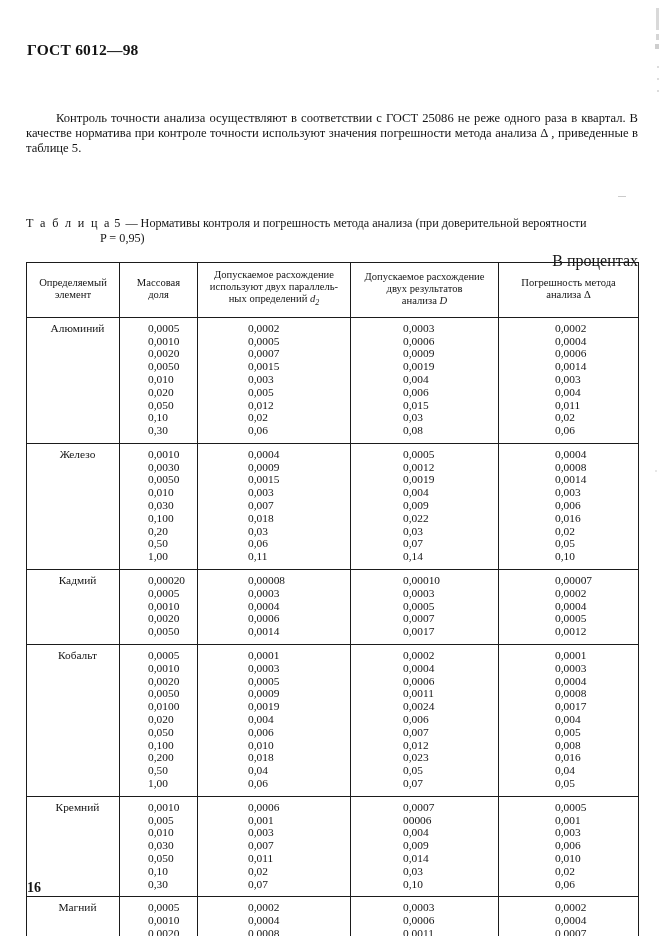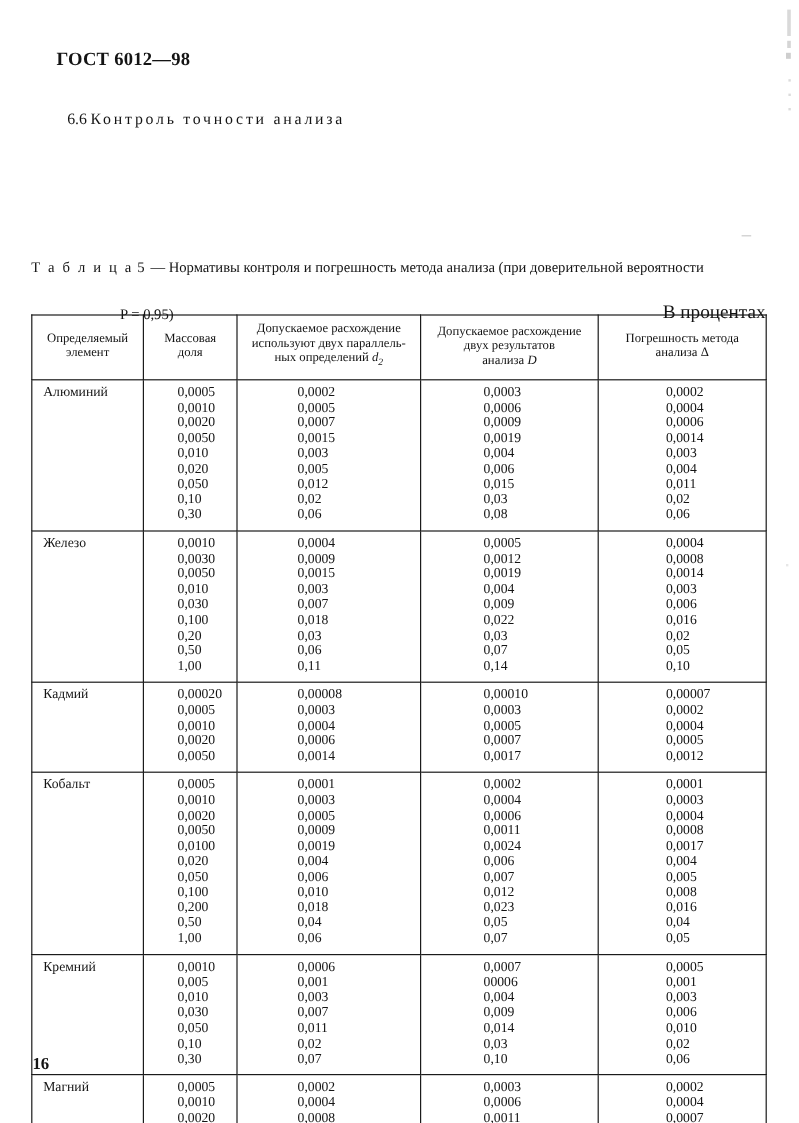--- a/index.html
+++ b/index.html
@@ -25,21 +25,20 @@
 
   
   .doc-header {
     position: absolute;
     left: 27px;
     top: 41px;
     font-family: "Liberation Serif", serif;
     font-weight: bold;
     font-size: 15.5px;
     letter-spacing: 0.2px;
-    margin-left: 20px;
   }
 
   
   .section-heading {
     position: absolute;
     left: 56px;
     top: 91px;
     font-size: 13.2px;
     letter-spacing: 2.3px;
   }
@@ -77,21 +76,20 @@
   }
   .table-caption .tword {
     letter-spacing: 1.8px;
   }
   .table-caption .tnum {
     margin: 0 5px 0 3px;
   }
   .caption-second {
     display: block;
     margin-left: 74px;
-    margin-top: 24px;
   }
 
   .units-note {
     position: absolute;
     right: 28px;
     top: 252px;
     font-size: 16px;
   }
 
   
@@ -129,21 +127,21 @@
   .data-table thead th sub {
     font-size: 8px;
     font-style: italic;
   }
   .data-table thead th i {
     font-style: italic;
   }
 
   td.el-cell {
     padding: 4px 0 6px 9px;
-    text-align: left;
+    text-align: center;
     font-size: 11.4px;
     line-height: 12.8px;
     white-space: nowrap;
   }
   td.num-cell {
     padding: 4px 0 6px 0;
     line-height: 12.8px;
   }
   td.num-cell .stack {
     display: block;
@@ -182,25 +180,23 @@
   .sm7 { left: 618px; top: 196px; width: 8px; height: 1px;  opacity: .75; }
   .sm8 { left: 655px; top: 470px; width: 2px; height: 2px;  opacity: .35; }
 </style>
 </head>
 <body>
 
 <div class="page">
 
   <div class="doc-header">ГОСТ 6012—98</div>
 
-  <div class="section-heading">
-    <span class="secnum">6.6</span><span>Контроль точности анализа</span>
-  </div>
 
   <div class="body-copy">
+    <p>Контроль точности анализа осуществляют в соответствии с ГОСТ 25086 не реже одного раза в квартал. В качестве норматива при контроле точности используют значения погрешности метода анализа Δ , приведенные в таблице 5.</p>
   </div>
 
   <div class="table-caption">
     <span class="tword">Т а б л и ц а</span><span class="tnum">5</span><span>—</span>
     <span>Нормативы контроля и погрешность метода анализа (при доверительной вероятности</span>
     <span class="caption-second">P = 0,95)</span>
   </div>
 
   <div class="units-note">В процентах</div>
 

